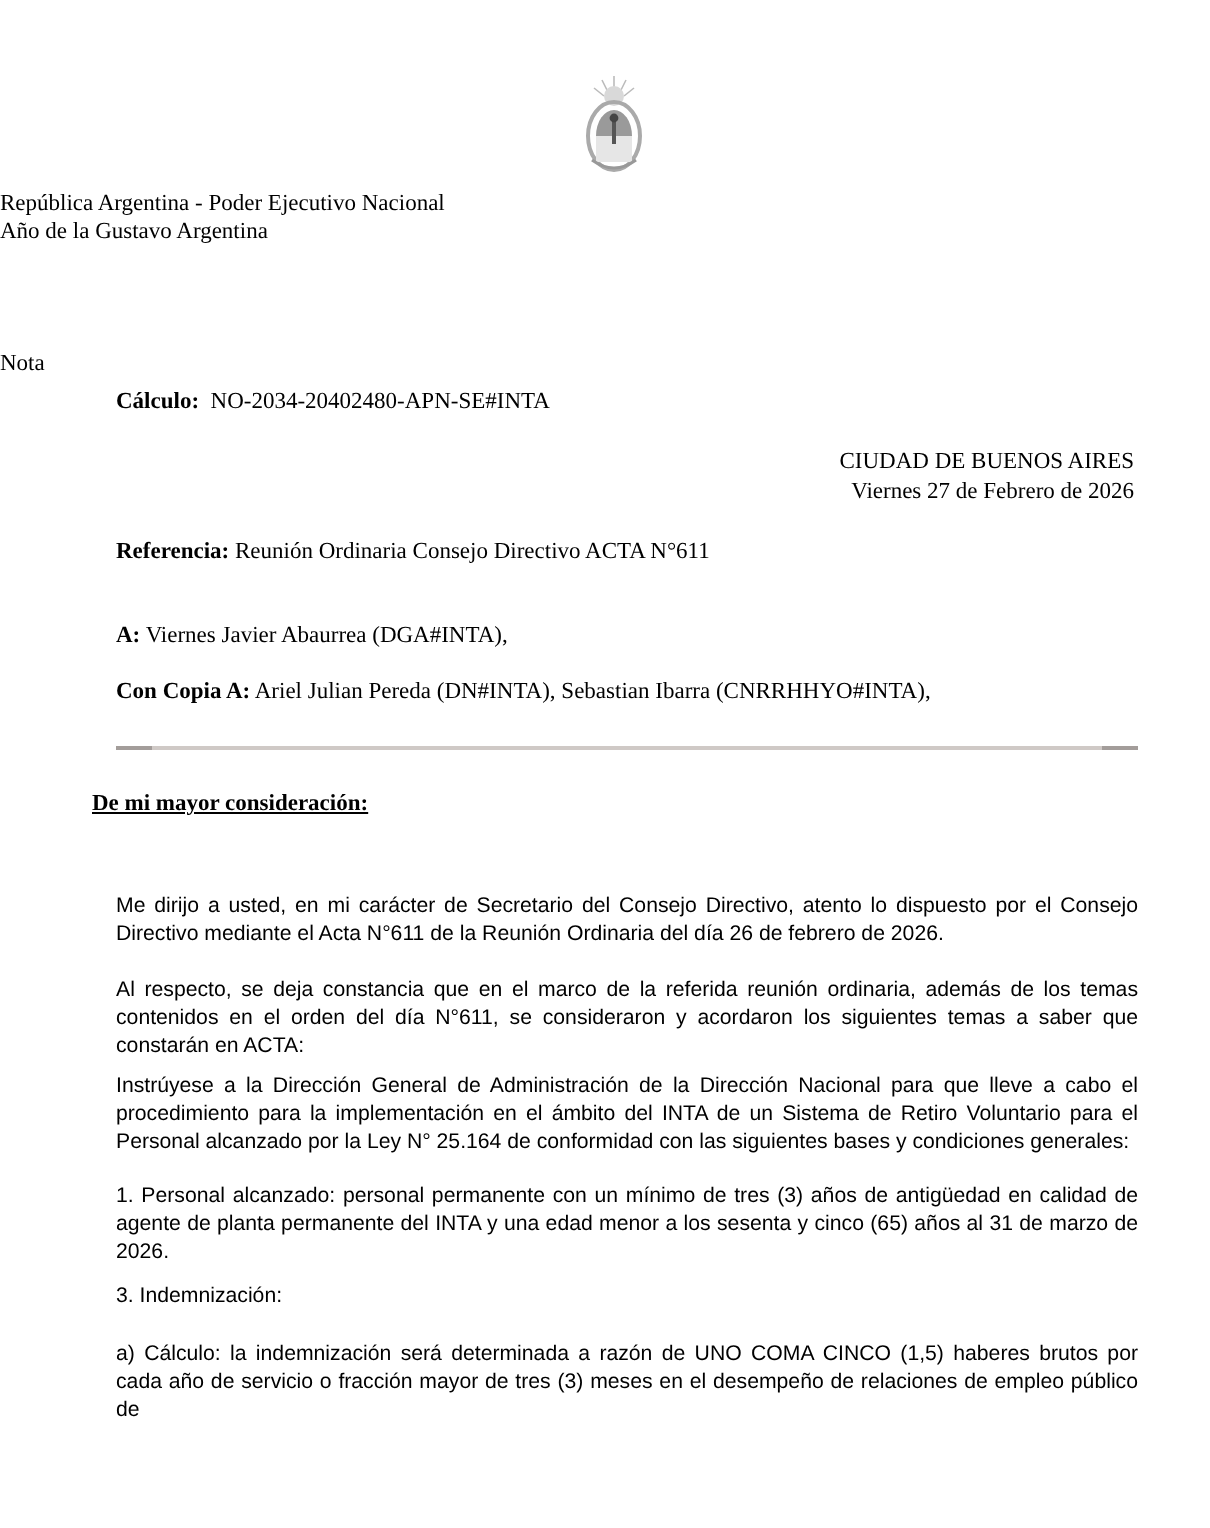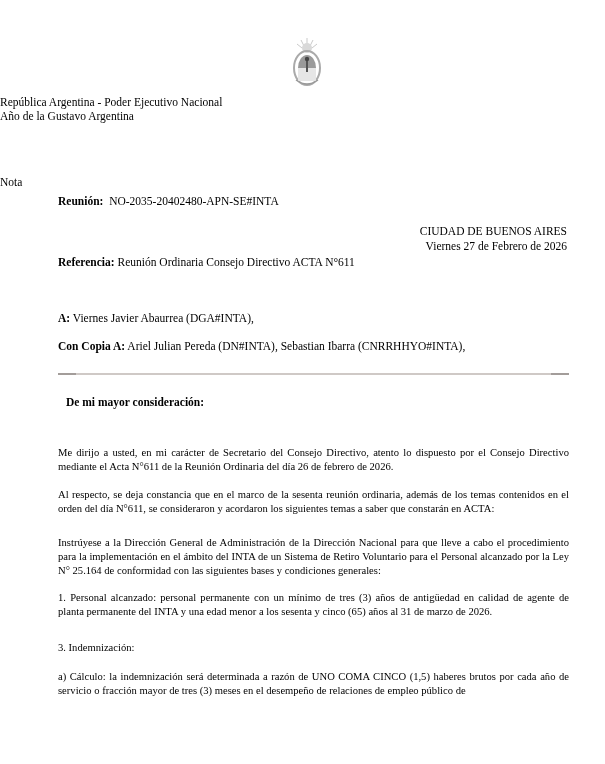--- a/index.html
+++ b/index.html
@@ -1,18 +1,18 @@
 <!DOCTYPE html>
 <html><head>
 <meta charset="utf-8">
 <style>
   html, body { margin: 0; padding: 0; background: #ffffff; }
   body { width: 605px; height: 764px; position: relative; overflow: hidden; color: #000; }
   .serif { font-family: "Liberation Serif", "DejaVu Serif", serif; font-size: 11.5px; }
-  .sans { font-family: Liberation Serif, serif; font-size: 10.6px; line-height: 14.2px; }
+  .sans { font-family: Liberation Sans, sans-serif; font-size: 10.6px; line-height: 14.2px; }
   .abs { position: absolute; }
   .center { text-align: left; left: 0; width: 539px; }
   .right { text-align: right; }
   b { font-weight: bold; }
   .par { position: absolute; left: 58px; width: 511px; text-align: justify; }
   .hr { position: absolute; left: 58px; width: 511px; top: 373px; height: 2px; background: #cfc9c6; }
   .hr:before, .hr:after { content: ""; position: absolute; top: 0; width: 18px; height: 2px; background: #a39d9a; }
   .hr:before { left: 0; } .hr:after { right: 0; }
 </style>
 </head>
@@ -35,44 +35,44 @@
     <circle cx="15" cy="23" r="2.2" fill="#444"></circle>
     <path d="M4 44 Q15 52 26 44" fill="none" stroke="#999" stroke-width="1.5"></path>
   </svg>
 </div>
 
 <div class="abs center serif" style="top:96px;">República Argentina - Poder Ejecutivo Nacional</div>
 <div class="abs center serif" style="top:110px;">Año de la Gustavo Argentina</div>
 <div class="abs center serif" style="top:138px; font-weight:normal;margin-top:38px;">Nota</div>
 
 <div class="abs serif" style="left:58px; top:195px;">
-  <b>Reunión:</b>&nbsp;
-  <span>NO-2035-20402480-APN-SE#INTA</span>
+  <b>Cálculo:</b>&nbsp;
+  <span>NO-2034-20402480-APN-SE#INTA</span>
 </div>
 
 <div class="abs serif right" style="right:38px; top:225px;padding-left:48px;">CIUDAD DE BUENOS AIRES</div>
 <div class="abs serif right" style="right:38px; top:240px;margin-left:36px;">Viernes 27 de Febrero de 2026</div>
 
-<div class="abs serif" style="left:58px; top:256px;text-align:right;">
+<div class="abs serif" style="left:58px; top:270px;text-align:right;">
   <b>Referencia:</b>
   <span>Reunión Ordinaria Consejo Directivo ACTA N°611</span>
 </div>
 
 <div class="abs serif" style="left:58px; top:312px;">
   <b>A:</b>
   <span>Viernes Javier Abaurrea (DGA#INTA),</span>
 </div>
 
 <div class="abs serif" style="left:58px; top:340px;text-align:center;">
   <b>Con Copia A:</b>
   <span>Ariel Julian Pereda (DN#INTA), Sebastian Ibarra (CNRRHHYO#INTA),</span>
 </div>
 
 <div class="hr"></div>
 
-<div class="abs serif" style="left:66px; top:396px; font-weight:bold;">De mi mayor consideración:</div>
+<div class="abs serif" style="left:46px; top:396px; font-weight:bold;text-decoration:underline;">De mi mayor consideración:</div>
 
 <div class="par sans" style="top:446px;">Me dirijo a usted, en mi carácter de Secretario del Consejo Directivo, atento lo dispuesto por el Consejo Directivo mediante el Acta N°611 de la Reunión Ordinaria del día 26 de febrero de 2026.</div>
-<div class="par sans" style="top:488px;">Al respecto, se deja constancia que en el marco de la sesenta reunión ordinaria, además de los temas contenidos en el orden del día N°611, se consideraron y acordaron los siguientes temas a saber que constarán en ACTA:</div>
+<div class="par sans" style="top:488px;">Al respecto, se deja constancia que en el marco de la referida reunión ordinaria, además de los temas contenidos en el orden del día N°611, se consideraron y acordaron los siguientes temas a saber que constarán en ACTA:</div>
 <div class="par sans" style="top:536px;">Instrúyese a la Dirección General de Administración de la Dirección Nacional para que lleve a cabo el procedimiento para la implementación en el ámbito del INTA de un Sistema de Retiro Voluntario para el Personal alcanzado por la Ley N° 25.164 de conformidad con las siguientes bases y condiciones generales:</div>
 <div class="par sans" style="top:591px;">1. Personal alcanzado: personal permanente con un mínimo de tres (3) años de antigüedad en calidad de agente de planta permanente del INTA y una edad menor a los sesenta y cinco (65) años al 31 de marzo de 2026.</div>
 <div class="par sans" style="top:641px;">3. Indemnización:</div>
 <div class="par sans" style="top:670px;">a) Cálculo: la indemnización será determinada a razón de UNO COMA CINCO (1,5) haberes brutos por cada año de servicio o fracción mayor de tres (3) meses en el desempeño de relaciones de empleo público de</div>
 
 </body></html>

